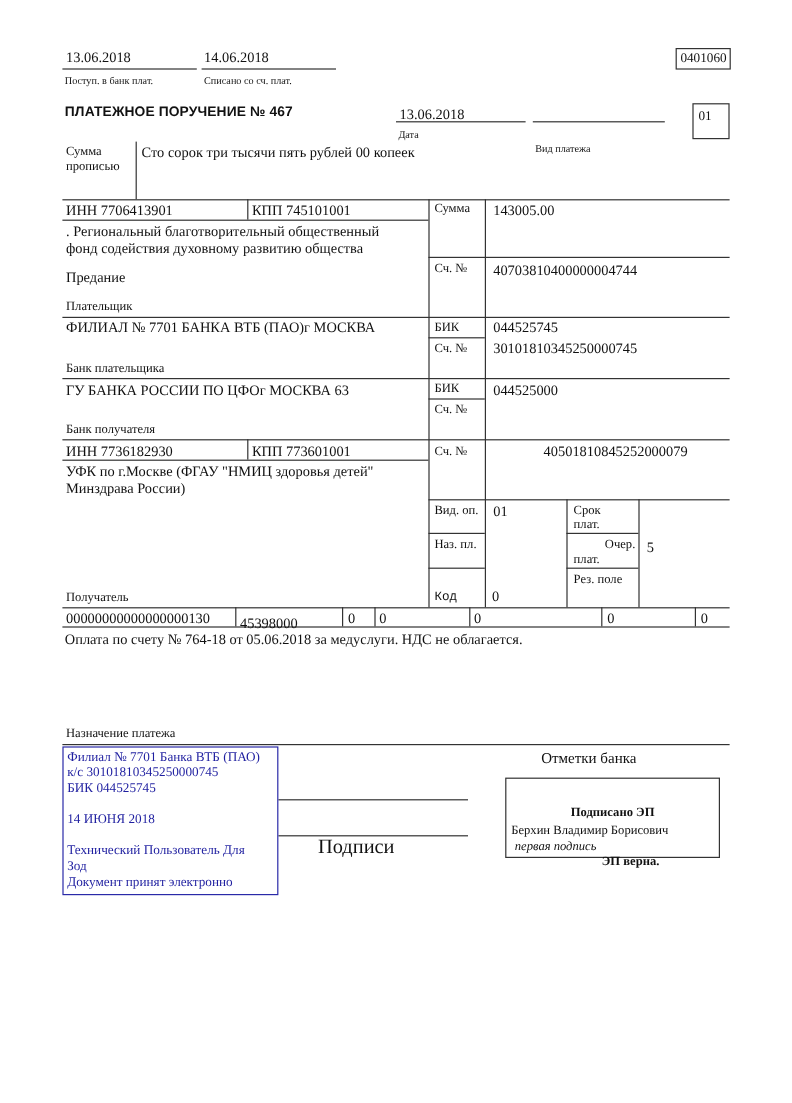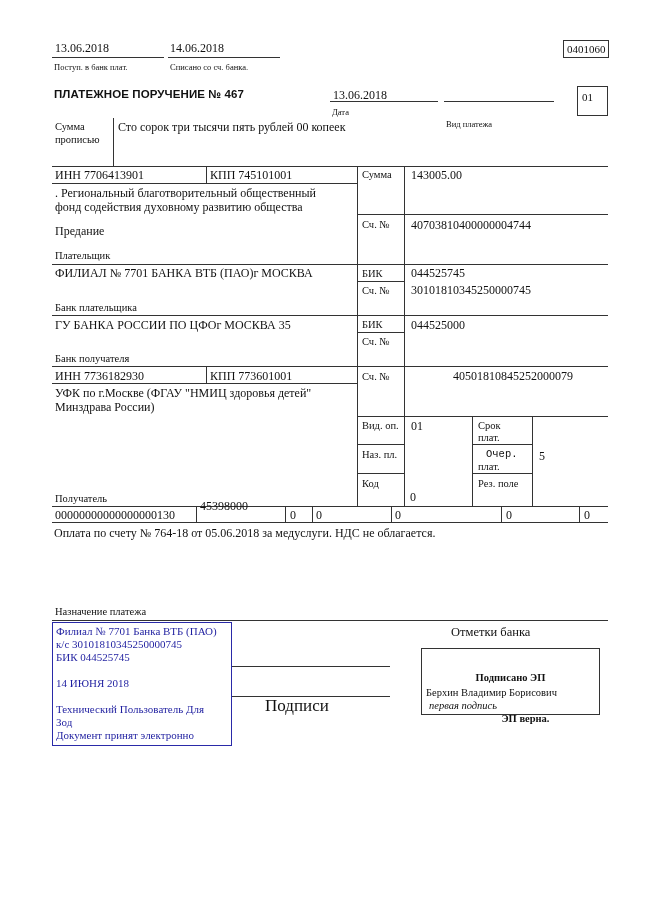--- a/index.html
+++ b/index.html
@@ -20,21 +20,21 @@
 </style>
 </head>
 <body>
 
 <div class="abs t12" style="left:55px;top:41px;">13.06.2018</div>
 <div class="hl" style="left:52px;top:57px;width:112px;"></div>
 <div class="abs t9" style="left:54px;top:62px;">Поступ. в банк плат.</div>
 
 <div class="abs t12" style="left:170px;top:41px;">14.06.2018</div>
 <div class="hl" style="left:168px;top:57px;width:112px;"></div>
-<div class="abs t9" style="left:170px;top:62px;">Списано со сч. банка.</div>
+<div class="abs t9" style="left:170px;top:62px;">Списано со сч. плат.</div>
 
 <div class="box t11" style="left:563px;top:40px;width:46px;height:18px;padding:2px 0 13px 3px;">0401060</div>
 
 <div class="abs title" style="left:54px;top:88px;">ПЛАТЕЖНОЕ ПОРУЧЕНИЕ № 467</div>
 
 <div class="abs t12" style="left:333px;top:88px;">13.06.2018</div>
 <div class="hl" style="left:330px;top:101px;width:108px;"></div>
 <div class="abs t9" style="left:332px;top:107px;">Дата</div>
 
 <div class="abs t12" style="left:447px;top:88px;"></div>
@@ -86,58 +86,58 @@
 <div class="abs lbl" style="left:362px;top:218px;">Сч. №</div>
 <div class="abs t12" style="left:411px;top:218px;">40703810400000004744</div>
 
 <div class="abs t12" style="left:55px;top:266px;">ФИЛИАЛ № 7701 БАНКА ВТБ (ПАО)г МОСКВА</div>
 <div class="abs lbl" style="left:55px;top:301px;">Банк плательщика</div>
 <div class="abs lbl" style="left:362px;top:267px;">БИК</div>
 <div class="abs t12" style="left:411px;top:266px;">044525745</div>
 <div class="abs lbl" style="left:362px;top:284px;">Сч. №</div>
 <div class="abs t12" style="left:411px;top:283px;">30101810345250000745</div>
 
-<div class="abs t12" style="left:55px;top:318px;">ГУ БАНКА РОССИИ ПО ЦФОг МОСКВА 35</div>
+<div class="abs t12" style="left:55px;top:318px;">ГУ БАНКА РОССИИ ПО ЦФОг МОСКВА 63</div>
 <div class="abs lbl" style="left:55px;top:352px;">Банк получателя</div>
 <div class="abs lbl" style="left:362px;top:318px;">БИК</div>
 <div class="abs t12" style="left:411px;top:318px;">044525000</div>
 <div class="abs lbl" style="left:362px;top:335px;">Сч. №</div>
 <div class="abs t12" style="left:411px;top:335px;"></div>
 
 <div class="abs t12" style="left:55px;top:369px;">ИНН 7736182930</div>
 <div class="abs t12" style="left:210px;top:369px;">КПП 773601001</div>
 <div class="abs t12" style="left:55px;top:386px;">УФК по г.Москве (ФГАУ "НМИЦ здоровья детей"</div>
 <div class="abs t12" style="left:55px;top:400px;">Минздрава России)</div>
 <div class="abs lbl" style="left:55px;top:492px;">Получатель</div>
 
 <div class="abs lbl" style="left:362px;top:370px;">Сч. №</div>
 <div class="abs t12" style="left:411px;top:369px;margin-left:42px;">40501810845252000079</div>
 
 <div class="abs lbl" style="left:362px;top:419px;">Вид. оп.</div>
 <div class="abs t12" style="left:411px;top:419px;">01</div>
 <div class="abs lbl" style="left:362px;top:448px;">Наз. пл.</div>
-<div class="abs lbl" style="left:362px;top:477px;">Код</div>
+<div class="abs lbl" style="left:362px;top:492px;font-family:Liberation Mono, monospace;">Код</div>
 <div class="abs t12" style="left:410px;top:490px;">0</div>
 
 <div class="abs lbl" style="left:478px;top:419px;">Срок</div>
 <div class="abs lbl" style="left:478px;top:431px;">плат.</div>
-<div class="abs lbl" style="left:486px;top:448px;font-family:Liberation Mono, monospace;">Очер.</div>
+<div class="abs lbl" style="left:504px;top:448px;">Очер.</div>
 <div class="abs lbl" style="left:478px;top:460px;">плат.</div>
 <div class="abs t12" style="left:539px;top:449px;">5</div>
 <div class="abs lbl" style="left:478px;top:477px;">Рез. поле</div>
 
 <div class="vl" style="left:196px;top:506px;height:16px;"></div>
 <div class="vl" style="left:285px;top:506px;height:16px;"></div>
 <div class="vl" style="left:312px;top:506px;height:16px;"></div>
 <div class="vl" style="left:391px;top:506px;height:16px;"></div>
 <div class="vl" style="left:501px;top:506px;height:16px;"></div>
 <div class="vl" style="left:579px;top:506px;height:16px;"></div>
 
 <div class="abs t12" style="left:55px;top:508px;">00000000000000000130</div>
-<div class="abs t12" style="left:200px;top:499px;">45398000</div>
+<div class="abs t12" style="left:200px;top:512px;">45398000</div>
 <div class="abs t12" style="left:290px;top:508px;">0</div>
 <div class="abs t12" style="left:316px;top:508px;">0</div>
 <div class="abs t12" style="left:395px;top:508px;">0</div>
 <div class="abs t12" style="left:506px;top:508px;">0</div>
 <div class="abs t12" style="left:584px;top:508px;">0</div>
 
 <div class="abs t12" style="left:54px;top:526px;">Оплата по счету № 764-18 от 05.06.2018 за медуслуги. НДС не облагается.</div>
 <div class="abs lbl" style="left:55px;top:605px;">Назначение платежа</div>
 <div class="hl" style="left:52px;top:620px;width:556px;"></div>
 

